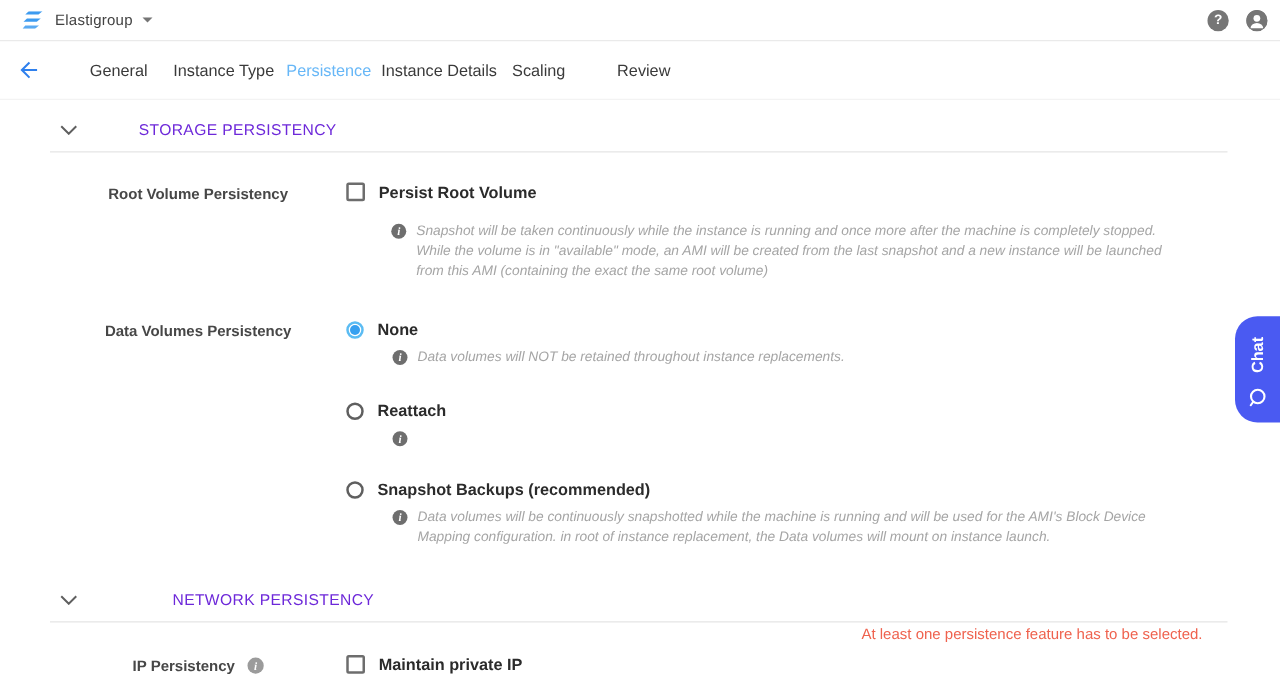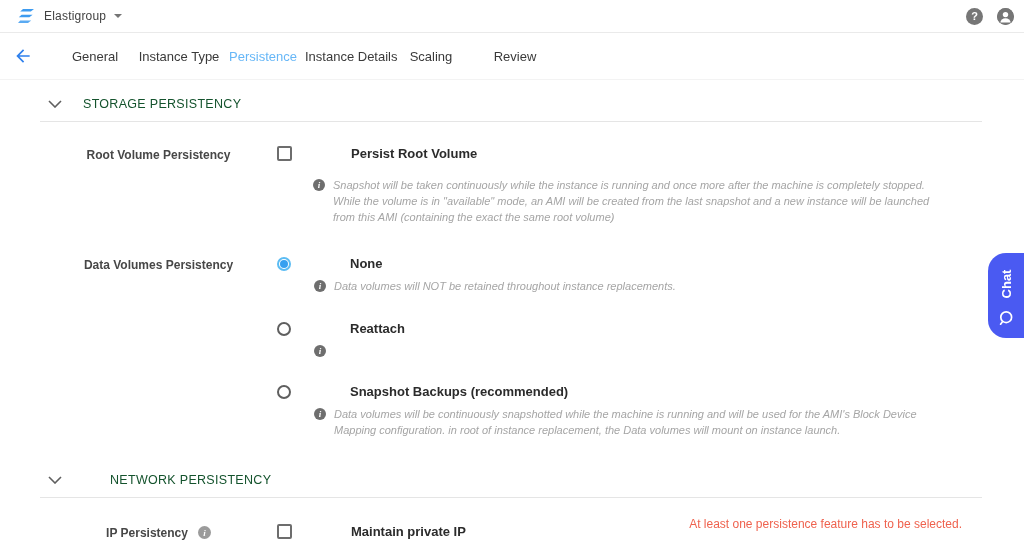--- a/index.html
+++ b/index.html
@@ -42,35 +42,35 @@
     cursor: pointer; white-space: nowrap;
   }
   .tab.active { color: var(--active-tab, #67b7f7); }
 
   
   .content { padding: 13px 0 0 40px; position: relative; }
   .section-head { display: flex; align-items: center; height: 22px; }
   .section-head.second { margin-top: 31px; gap: 27px; }
   .chevron { margin-left: 8px; cursor: pointer; display: block; }
   .section-title {
-    margin-left: 21px; font-size: 12.5px; color: #14532d; letter-spacing: .3px;
+    margin-left: 49px; font-size: 12.5px; color: #6d28d9; letter-spacing: .3px;
   }
   .divider { border-top: 1px solid #e5e5e5; margin: 6px 42px 0 0; }
 
   .row { display: flex; margin-top: 24px; }
   .row.data-volumes { margin-top: 31px; }
   .row.ip { margin-top: 26px; }
   .row-label {
     width: 237px; flex-shrink: 0; text-align: center; padding-top: 2px;
     font-size: 12px; font-weight: bold; color: #474747;
     display: flex; justify-content: center; align-items: flex-start;
   }
   .row-controls { flex: 1; }
 
-  .control-line { display: flex; align-items: center; cursor: pointer; gap: 48px; }
+  .control-line { display: flex; align-items: center; cursor: pointer; }
   .checkbox {
     width: 15px; height: 15px; border: 2px solid #6d6d6d; border-radius: 2px;
     background: #fff; flex-shrink: 0;
   }
   .radio {
     width: 14px; height: 14px; border: 2px solid #5f5f5f; border-radius: 50%;
     background: #fff; flex-shrink: 0; position: relative;
   }
   .radio.selected { border-color: var(--radio-selected-ring, #5bbcf3); }
   .radio.selected::after {
@@ -92,21 +92,21 @@
   }
   .info-dot.gray { background: #9b9b9b; width: 13px; height: 13px; margin: 0 0 0 10px; cursor: pointer; }
   .helper-text {
     margin-left: 8px; font-style: italic; font-size: 11px; line-height: 16px;
     color: #a5a5a5; max-width: 600px;
   }
   .option { margin-bottom: 27px; }
   .option:last-child { margin-bottom: 0; }
 
   .warning {
-    position: absolute; right: 62px; top: 517px;
+    position: absolute; right: 62px; top: 500px;
     font-size: 12px; color: var(--warning, #ef624e); margin-left: 28px;
   }
 
   
   .chat-widget {
     position: absolute; right: 0; top: 253px; width: 36px; height: 85px;
     background: var(--chat-bg, #4a5af2); border-radius: 18px 0 0 18px;
     display: flex; flex-direction: column; align-items: center;
     justify-content: center; cursor: pointer;
   }

